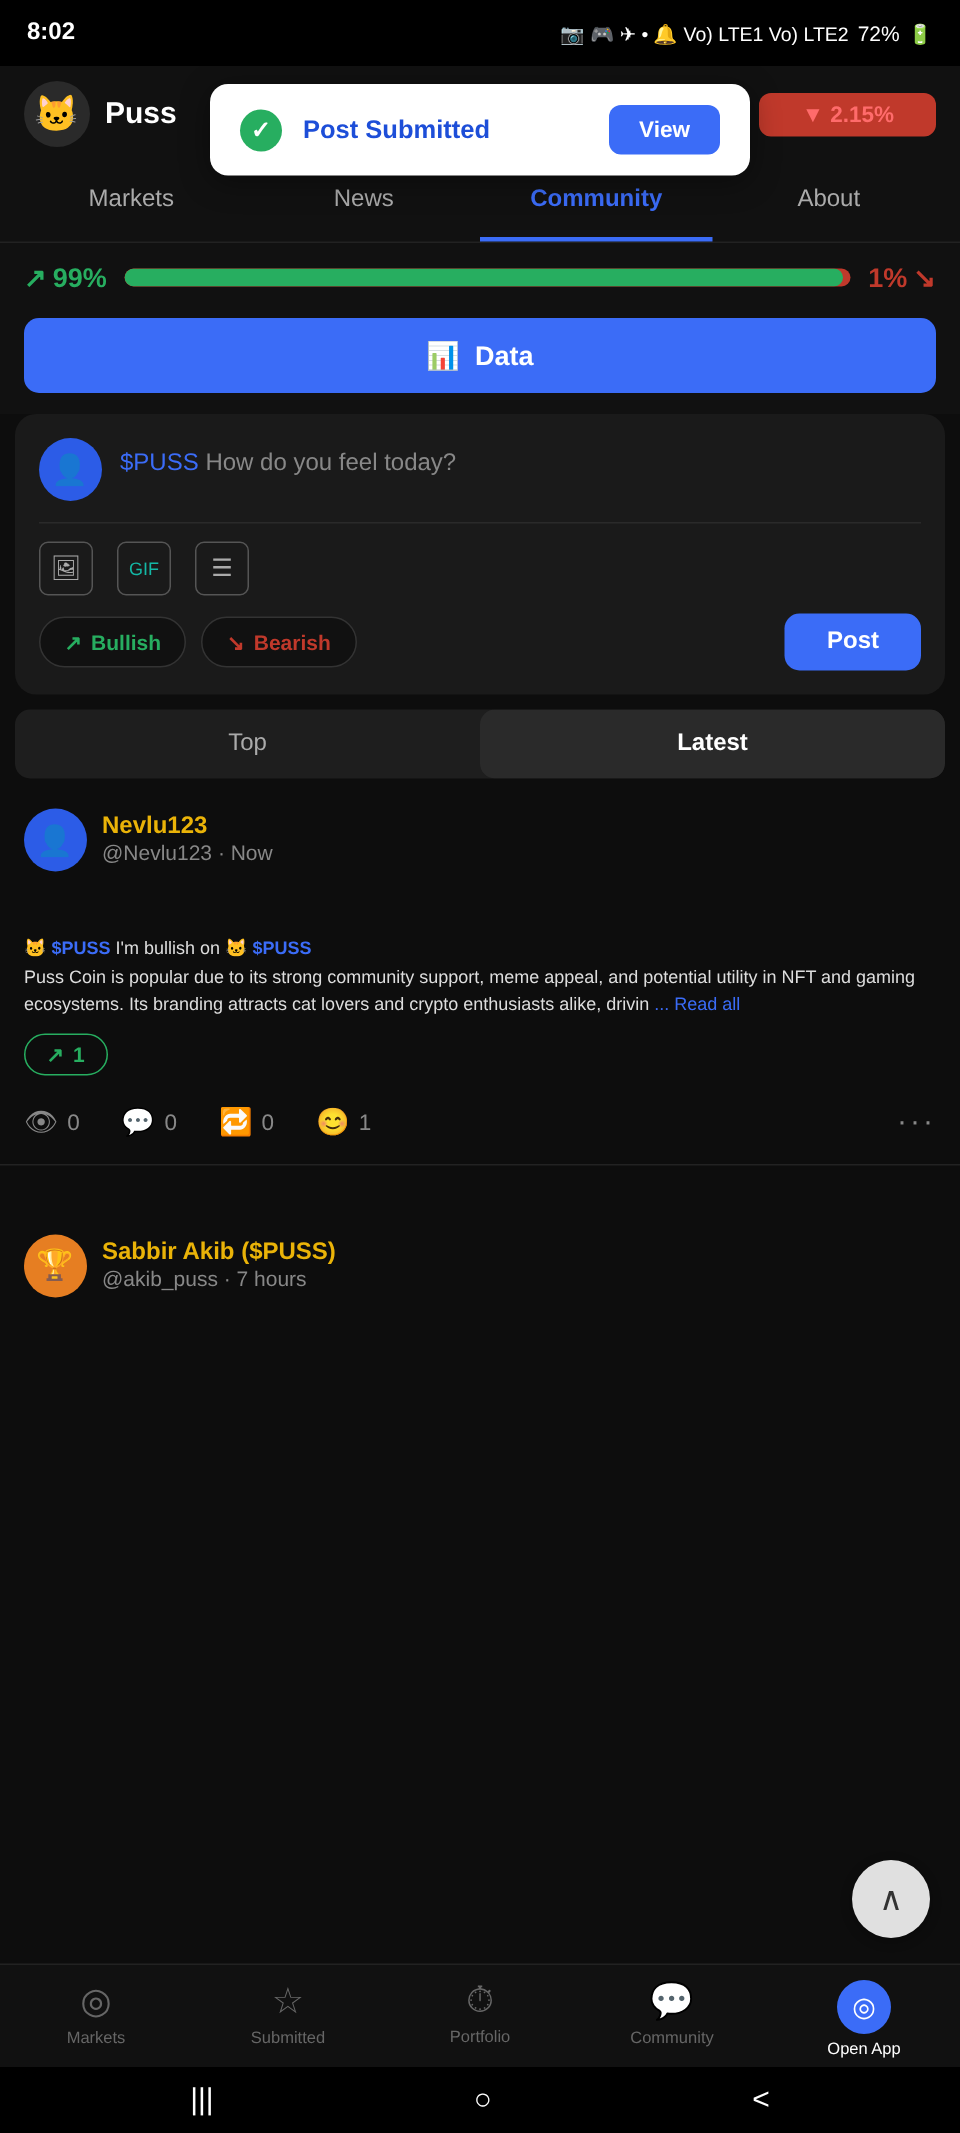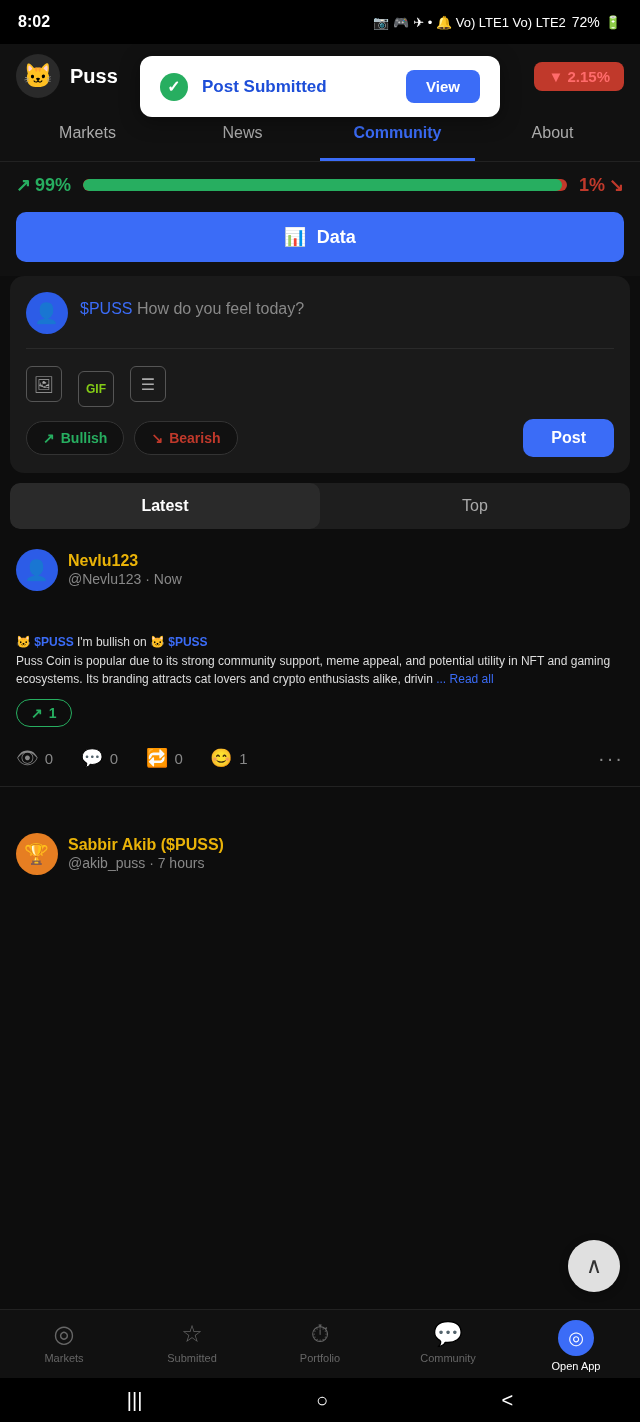--- a/index.html
+++ b/index.html
@@ -62,21 +62,21 @@
       font-size: 24px;
     }
     .header-title {
       font-size: 20px;
       font-weight: 700;
       color: #fff;
     }
     .price-badge {
       background: #c0392b;
       color: #fff;
-      padding: 6px 14px;
+      padding: 6px 28px;
       border-radius: 8px;
       font-size: 15px;
       font-weight: 700;
     }
     .price-badge span { color: #ff6b6b; }
 
     
     .toast-overlay {
       position: absolute;
       top: 56px;
@@ -556,39 +556,39 @@
     <div class="user-avatar-sm">👤</div>
     <div class="composer-input">
       <span class="composer-placeholder">
         <span class="ticker">$PUSS</span>
         <span>How do you feel today?</span>
       </span>
     </div>
   </div>
   <div class="composer-tools">
     <div class="tool-icon">🖼</div>
-    <div class="tool-icon" style="font-size:12px;font-weight:700;color:#84cc16;margin-top:10px;">GIF</div>
+    <div class="tool-icon" style="font-size:12px;font-weight:400;color:#14b8a6;">GIF</div>
     <div class="tool-icon">☰</div>
   </div>
   <div class="composer-actions">
     <button class="mood-btn bullish-btn">
       <span>↗</span>
       <span>Bullish</span>
     </button>
     <button class="mood-btn bearish-btn">
       <span>↘</span>
       <span>Bearish</span>
     </button>
     <button class="post-btn">Post</button>
   </div>
 </div>
 
 <div class="feed-tabs">
+  <div class="feed-tab">Top</div>
   <div class="feed-tab active">Latest</div>
-  <div class="feed-tab">Top</div>
 </div>
 
 <div class="post-card">
   <div class="post-header">
     <div class="post-avatar">👤</div>
     <div>
       <div class="post-user-name">Nevlu123</div>
       <span class="post-user-handle">@Nevlu123 · Now</span>
     </div>
   </div>

